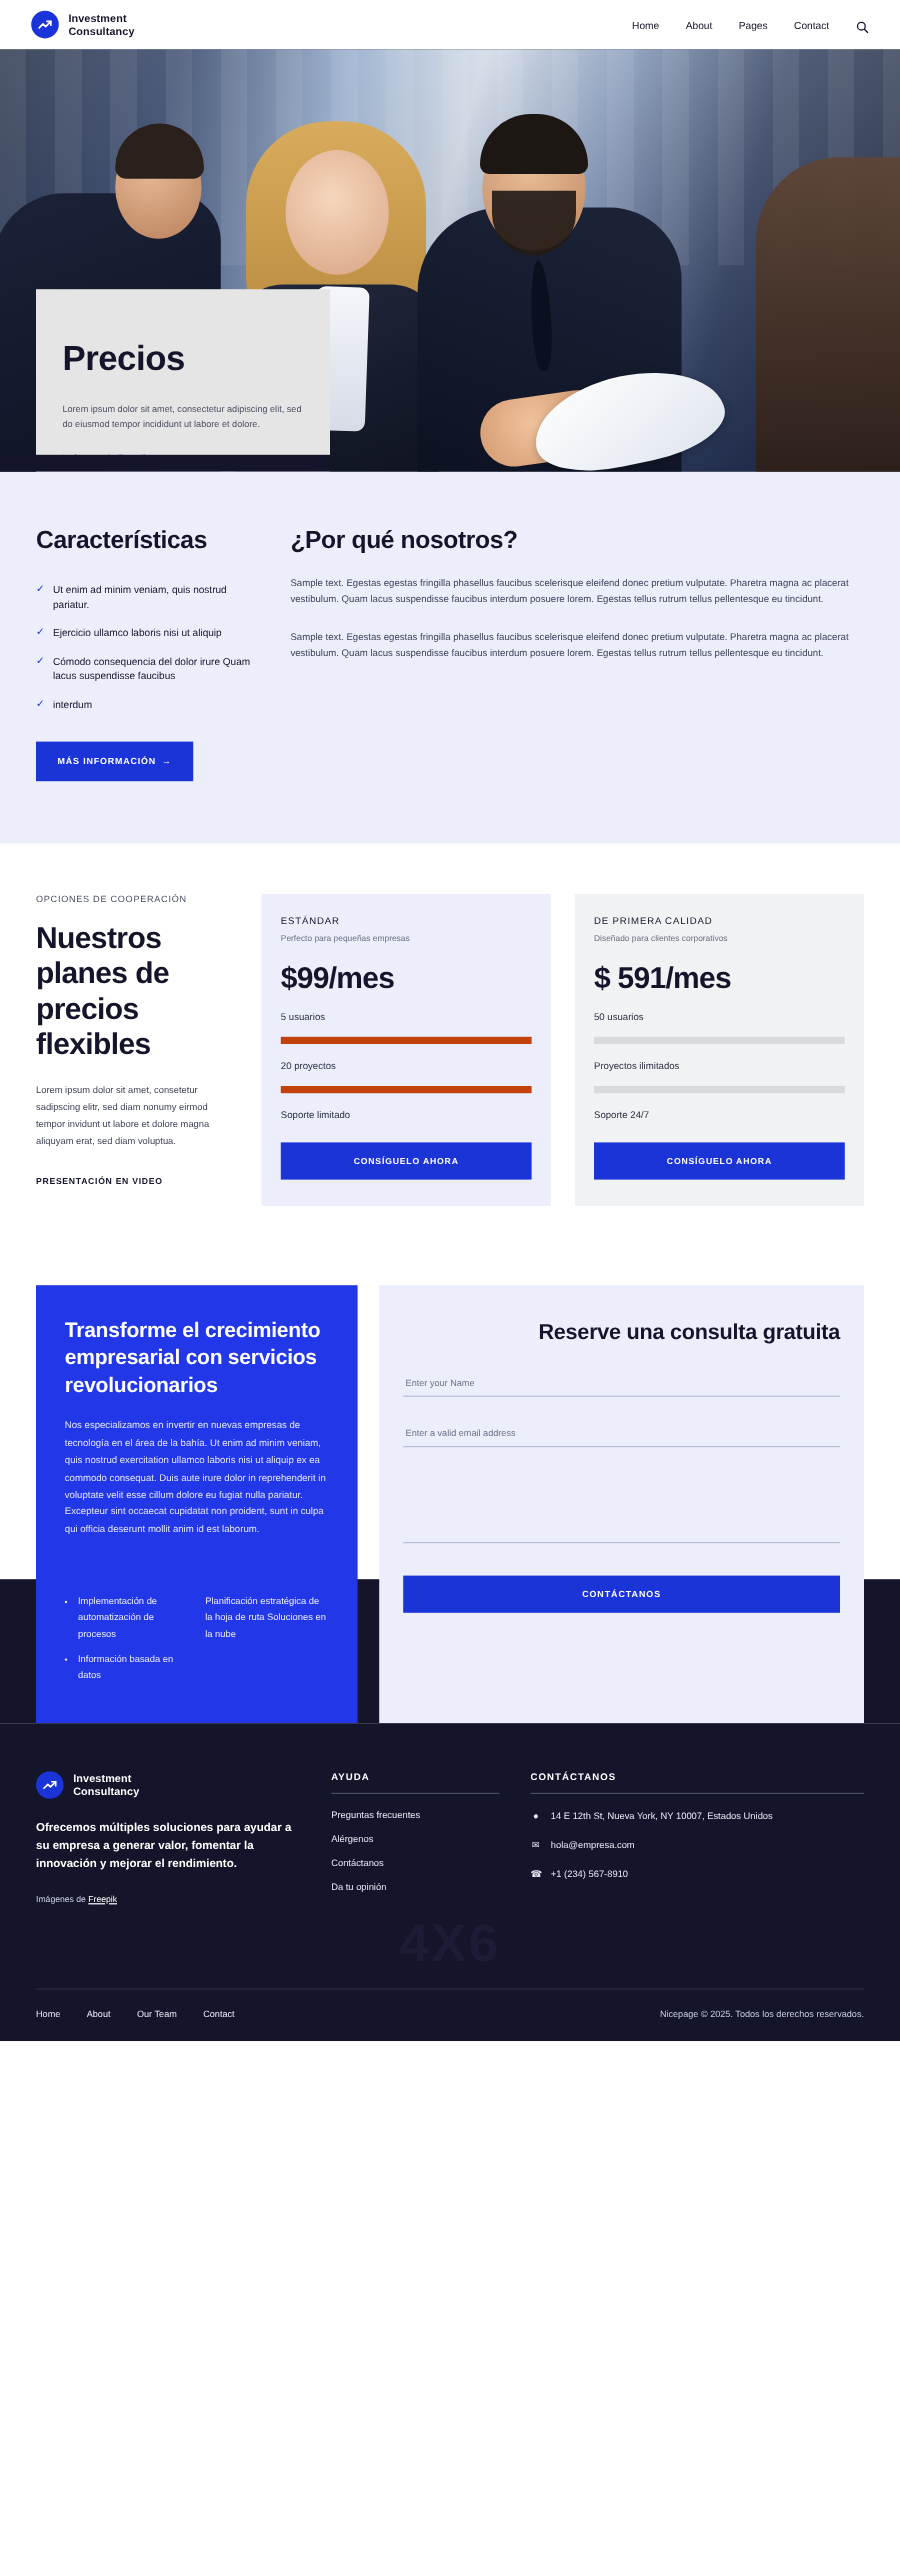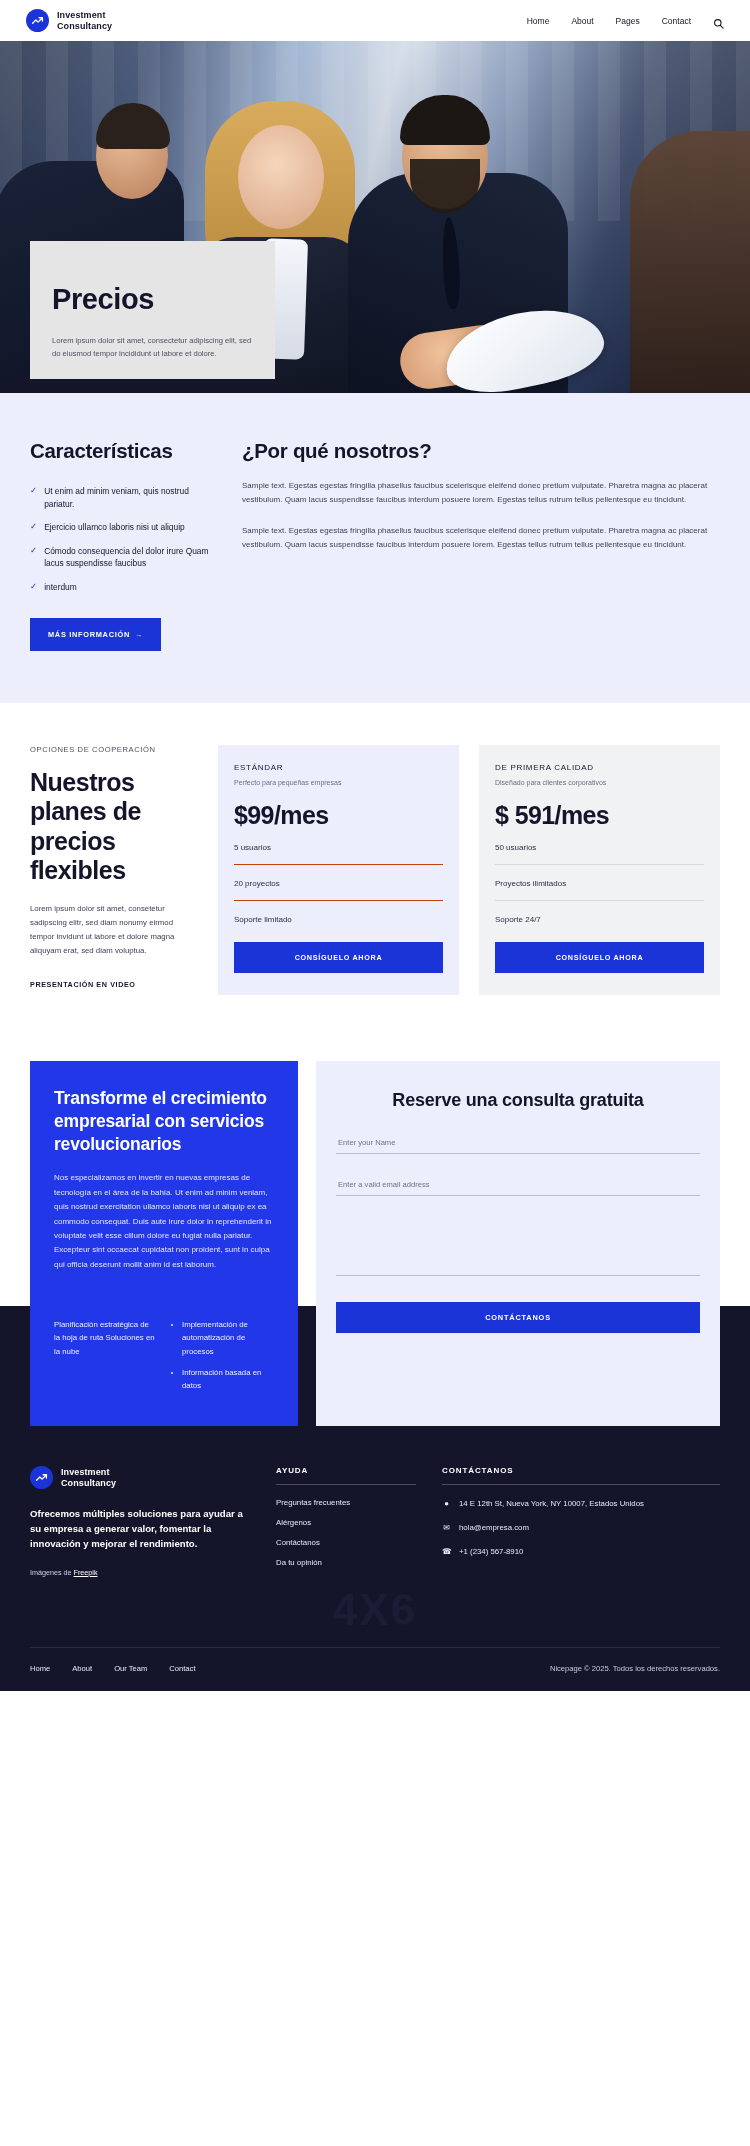--- a/index.html
+++ b/index.html
@@ -172,21 +172,21 @@
     flex: 1;
     background: #eceefc;
     padding: 18px 16px 22px 16px;
   }
   .plan.alt { background: #f1f2f4; }
   .plan-name { font-size: 8px; letter-spacing: .7px; color: #14142b; }
   .plan-desc { margin-top: 7px; font-size: 7px; color: #6a6e80; }
   .plan-price { margin-top: 16px; font-size: 25px; font-weight: bold; letter-spacing: -.6px; line-height: 1.1; }
   .plan-row {
     margin-top: 14px; padding-bottom: 12px;
-    border-bottom: 1px solid #c2410c;
+    border-bottom: 6px solid #c2410c;
     font-size: 8px; color: #2a2e42;
   }
   .plan.alt .plan-row { border-bottom-color: #d8dade; }
   .plan-row.last { border-bottom: none; padding-bottom: 0; }
   .plan-btn {
     margin-top: 18px; width: 100%;
     background: #1b34d8; color: #fff; border: none;
     font-size: 7.2px; font-weight: bold; letter-spacing: .7px;
     padding: 11px 0; cursor: pointer;
   }
@@ -208,21 +208,21 @@
   .cta-lists { margin-top: 46px; display: flex; gap: 14px; font-size: 7.8px; line-height: 1.7; color: #eef0ff; }
   .cta-lists ul { list-style: none; }
   .cta-lists ul.bulleted { list-style: disc; padding-left: 11px; }
   .cta-lists li { margin-bottom: 8px; }
   .cta-lists .col { flex: 1; }
   .form-card {
     flex: 1;
     background: #eceefc;
     padding: 28px 20px 22px 20px;
   }
-  .form-title { font-size: 18px; font-weight: bold; text-align: center; line-height: 1.25; letter-spacing: -.2px; }
+  .form-title { font-size: 18px; font-weight: bold; text-align: right; line-height: 1.25; letter-spacing: -.2px; }
   .field {
     margin-top: 20px; width: 100%;
     background: transparent; border: none; border-bottom: 1px solid #b9bed6;
     font-size: 7.6px; color: #5b5f73; padding: 6px 2px;
     font-family: "Liberation Sans", sans-serif;
   }
   .field::placeholder { color: #6d7187; }
   textarea.field { height: 58px; resize: none; margin-top: 22px; }
   .form-btn {
     margin-top: 22px; width: 100%;
@@ -391,28 +391,28 @@
   </div>
 
   <div class="cta-wrap">
     <div class="cta-dark"></div>
     <div class="cta-row">
       <div class="cta-blue">
         <h3>Transforme el crecimiento empresarial con servicios revolucionarios</h3>
         <p>Nos especializamos en invertir en nuevas empresas de tecnología en el área de la bahía. Ut enim ad minim veniam, quis nostrud exercitation ullamco laboris nisi ut aliquip ex ea commodo consequat. Duis aute irure dolor in reprehenderit in voluptate velit esse cillum dolore eu fugiat nulla pariatur. Excepteur sint occaecat cupidatat non proident, sunt in culpa qui officia deserunt mollit anim id est laborum.</p>
         <div class="cta-lists">
           <div class="col">
-            <ul>
-              <li>Planificación estratégica de la hoja de ruta Soluciones en la nube</li>
-            </ul>
-          </div>
-          <div class="col">
             <ul class="bulleted">
               <li>Implementación de automatización de procesos</li>
               <li>Información basada en datos</li>
+            </ul>
+          </div>
+          <div class="col">
+            <ul>
+              <li>Planificación estratégica de la hoja de ruta Soluciones en la nube</li>
             </ul>
           </div>
         </div>
       </div>
 
       <div class="form-card">
         <div class="form-title">Reserve una consulta gratuita</div>
         <input class="field" type="text" placeholder="Enter your Name" style="">
         <input class="field" type="email" placeholder="Enter a valid email address" style="">
         <textarea class="field" placeholder="" style=""></textarea>

